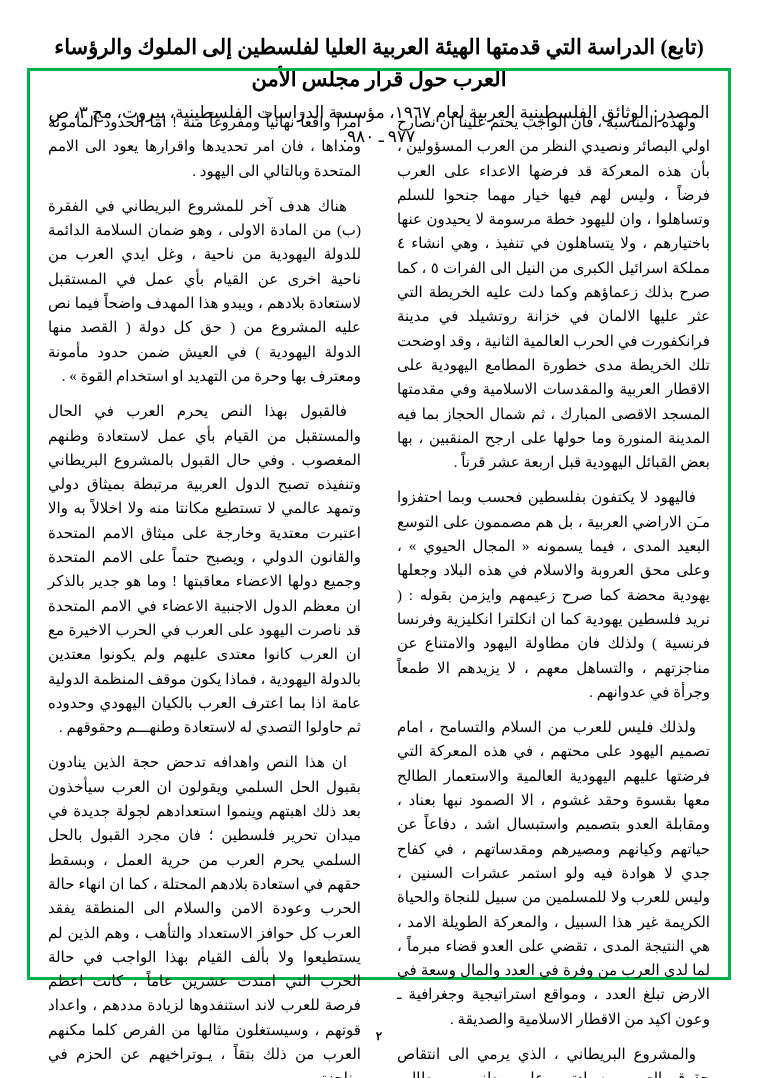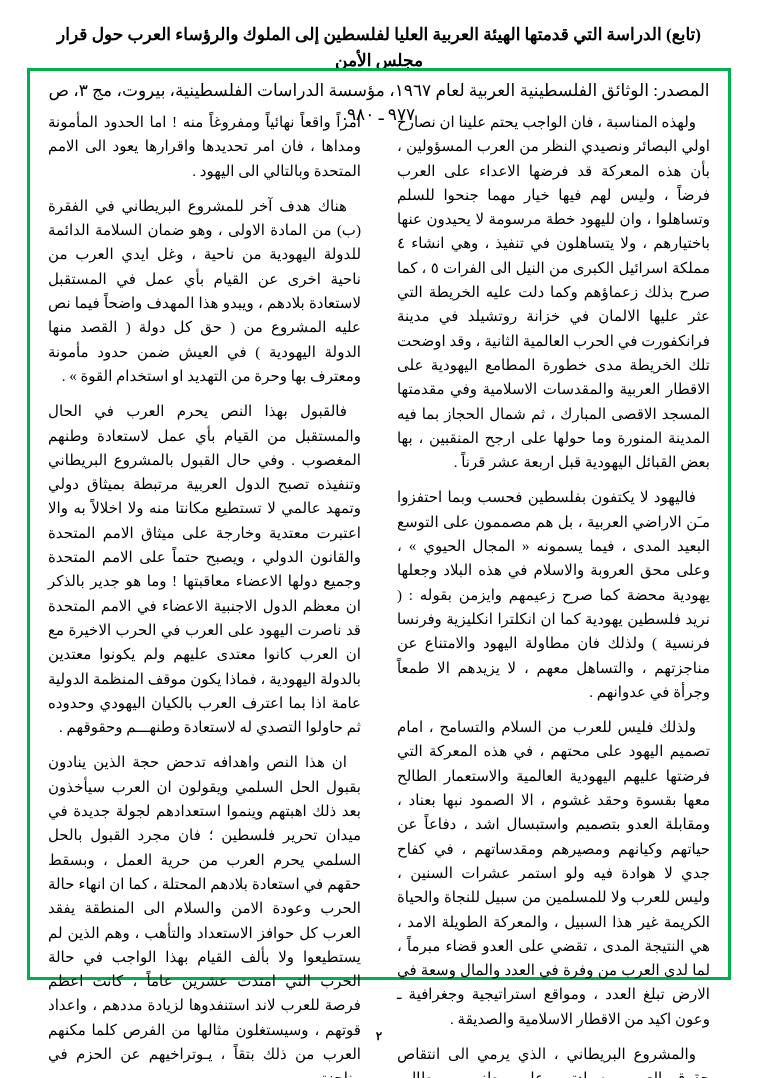--- a/index.html
+++ b/index.html
@@ -20,25 +20,25 @@
     height: 1078px;
     position: relative;
     box-sizing: border-box;
     padding: 0;
   }
   .doc-header {
     text-align: center;
     padding: 18px 40px 0 40px;
   }
   .doc-title {
-    font-size: 17px;
+    font-size: 21px;
     font-weight: bold;
     line-height: 1.5;
     letter-spacing: 0px;
-    margin: 4px 0 6px 0;
+    margin: 14px 0 6px 0;
     direction: rtl;
   }
   .doc-source {
     font-size: 17px;
     font-weight: normal;
     line-height: 1.4;
     margin: 0 0 10px 0;
     direction: rtl;
   }
   .frame {

